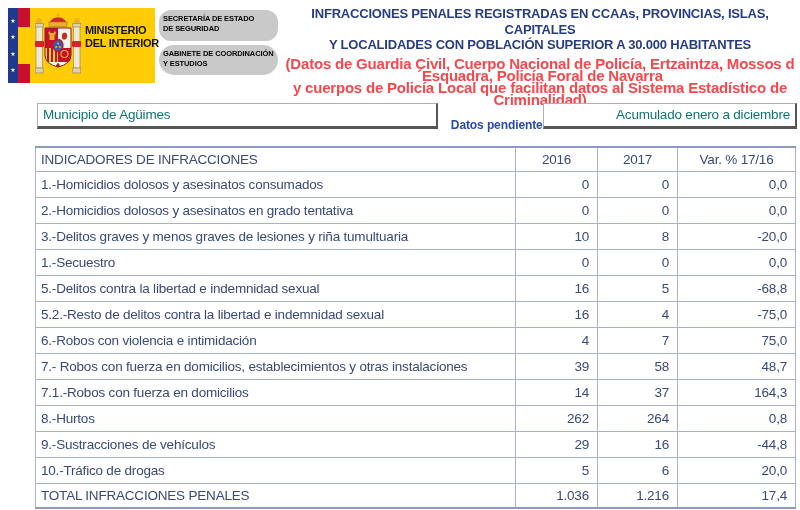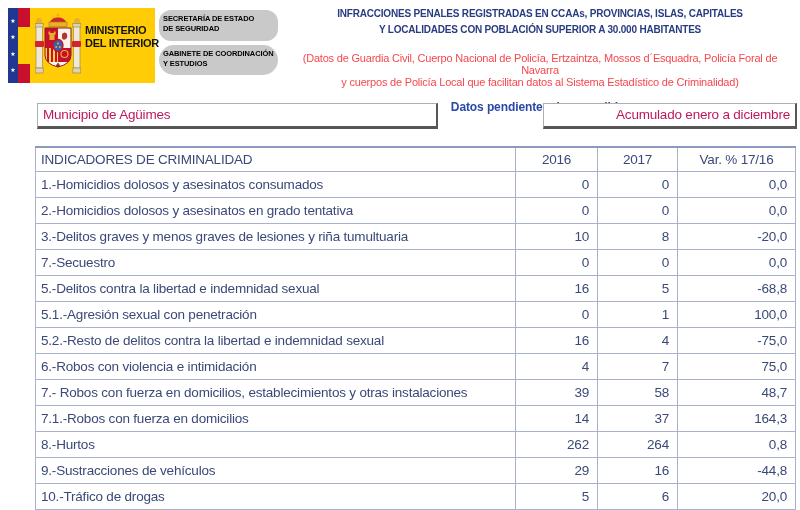--- a/index.html
+++ b/index.html
@@ -26,29 +26,29 @@
   .dept-box {
     position:absolute; left:159px; width:119px; background:#c9c9c9; color:#000;
     font-weight:bold; font-size:7.5px; line-height:9.5px; letter-spacing:-0.1px;
     padding:4px 3px 0 4px; box-sizing:border-box;
   }
   .dept-box.box1 { top:10px; height:31px;border-radius:12px; }
   .dept-box.box2 { top:45px; height:30px;border-radius:15px; }
 
   
   .titles { position:absolute; left:283px; top:6px; width:514px; text-align:center; }
-  .title  { color:#283c80; font-weight:bold; font-size:10px; line-height:15.5px; letter-spacing:-0.2px; }
-  .subtitle { margin-top:15px; color:#f5484d; font-size:11px; line-height:12px; letter-spacing:-0.2px; }
+  .title  { color:#283c80; font-weight:bold; font-size:13px; line-height:15.5px; letter-spacing:-0.2px; }
+  .subtitle { margin-top:5px; color:#f5484d; font-size:15px; line-height:12px; letter-spacing:-0.2px;font-weight:bold; }
   .pending  { margin-top:12px; color:#2948a8; font-size:12px; font-weight:bold; letter-spacing:-0.1px; }
 
   
   .selector {
     position:absolute; top:103px; height:26px; box-sizing:border-box; background:#ffffff;
     border:1px solid #b0b0b0; border-right:2px solid #565656; border-bottom:3px solid #565656;
-    color:#be185d; font-size:13.5px; line-height:21px; padding:0 5px; letter-spacing:-0.2px;
+    color:#0f766e; font-size:13.5px; line-height:21px; padding:0 5px; letter-spacing:-0.2px;
     cursor:pointer; white-space:nowrap; overflow:hidden;
   }
   .selector.municipality { left:37px; width:401px; }
   .selector.period { left:543px; width:254px; text-align:right; }
 
   
   table.crime {
     position:absolute; left:35px; top:146px; width:760px;
     border-collapse:collapse; table-layout:fixed;
     color:#3a4977; font-size:13.5px; letter-spacing:-0.2px;
@@ -157,21 +157,21 @@
 
   <table class="crime">
     <colgroup>
       <col style="width:480px">
         <col style="width:82px">
         <col style="width:80px">
         <col style="width:118px">
     </colgroup>
     <thead>
       <tr>
-        <th class="cell-lbl">INDICADORES DE CRIMINALIDAD</th>
+        <th class="cell-lbl">INDICADORES DE INFRACCIONES</th>
         <th class="cell-num">2016</th>
         <th class="cell-num">2017</th>
         <th class="cell-num">Var. % 17/16</th>
       </tr>
     </thead>
     <tbody>
         <tr>
       <td class="cell-lbl">1.-Homicidios dolosos y asesinatos consumados</td>
       <td class="cell-num">0</td>
       <td class="cell-num">0</td>
@@ -183,36 +183,30 @@
       <td class="cell-num">0</td>
       <td class="cell-num">0,0</td>
     </tr>
         <tr>
       <td class="cell-lbl">3.-Delitos graves y menos graves de lesiones y riña tumultuaria</td>
       <td class="cell-num">10</td>
       <td class="cell-num">8</td>
       <td class="cell-num">-20,0</td>
     </tr>
         <tr>
-      <td class="cell-lbl">7.-Secuestro</td>
+      <td class="cell-lbl">1.-Secuestro</td>
       <td class="cell-num">0</td>
       <td class="cell-num">0</td>
       <td class="cell-num">0,0</td>
     </tr>
         <tr>
       <td class="cell-lbl">5.-Delitos contra la libertad e indemnidad sexual</td>
       <td class="cell-num">16</td>
       <td class="cell-num">5</td>
       <td class="cell-num">-68,8</td>
-    </tr>
-        <tr>
-      <td class="cell-lbl">5.1.-Agresión sexual con penetración</td>
-      <td class="cell-num">0</td>
-      <td class="cell-num">1</td>
-      <td class="cell-num">100,0</td>
     </tr>
         <tr>
       <td class="cell-lbl">5.2.-Resto de delitos contra la libertad e indemnidad sexual</td>
       <td class="cell-num">16</td>
       <td class="cell-num">4</td>
       <td class="cell-num">-75,0</td>
     </tr>
         <tr>
       <td class="cell-lbl">6.-Robos con violencia e intimidación</td>
       <td class="cell-num">4</td>

